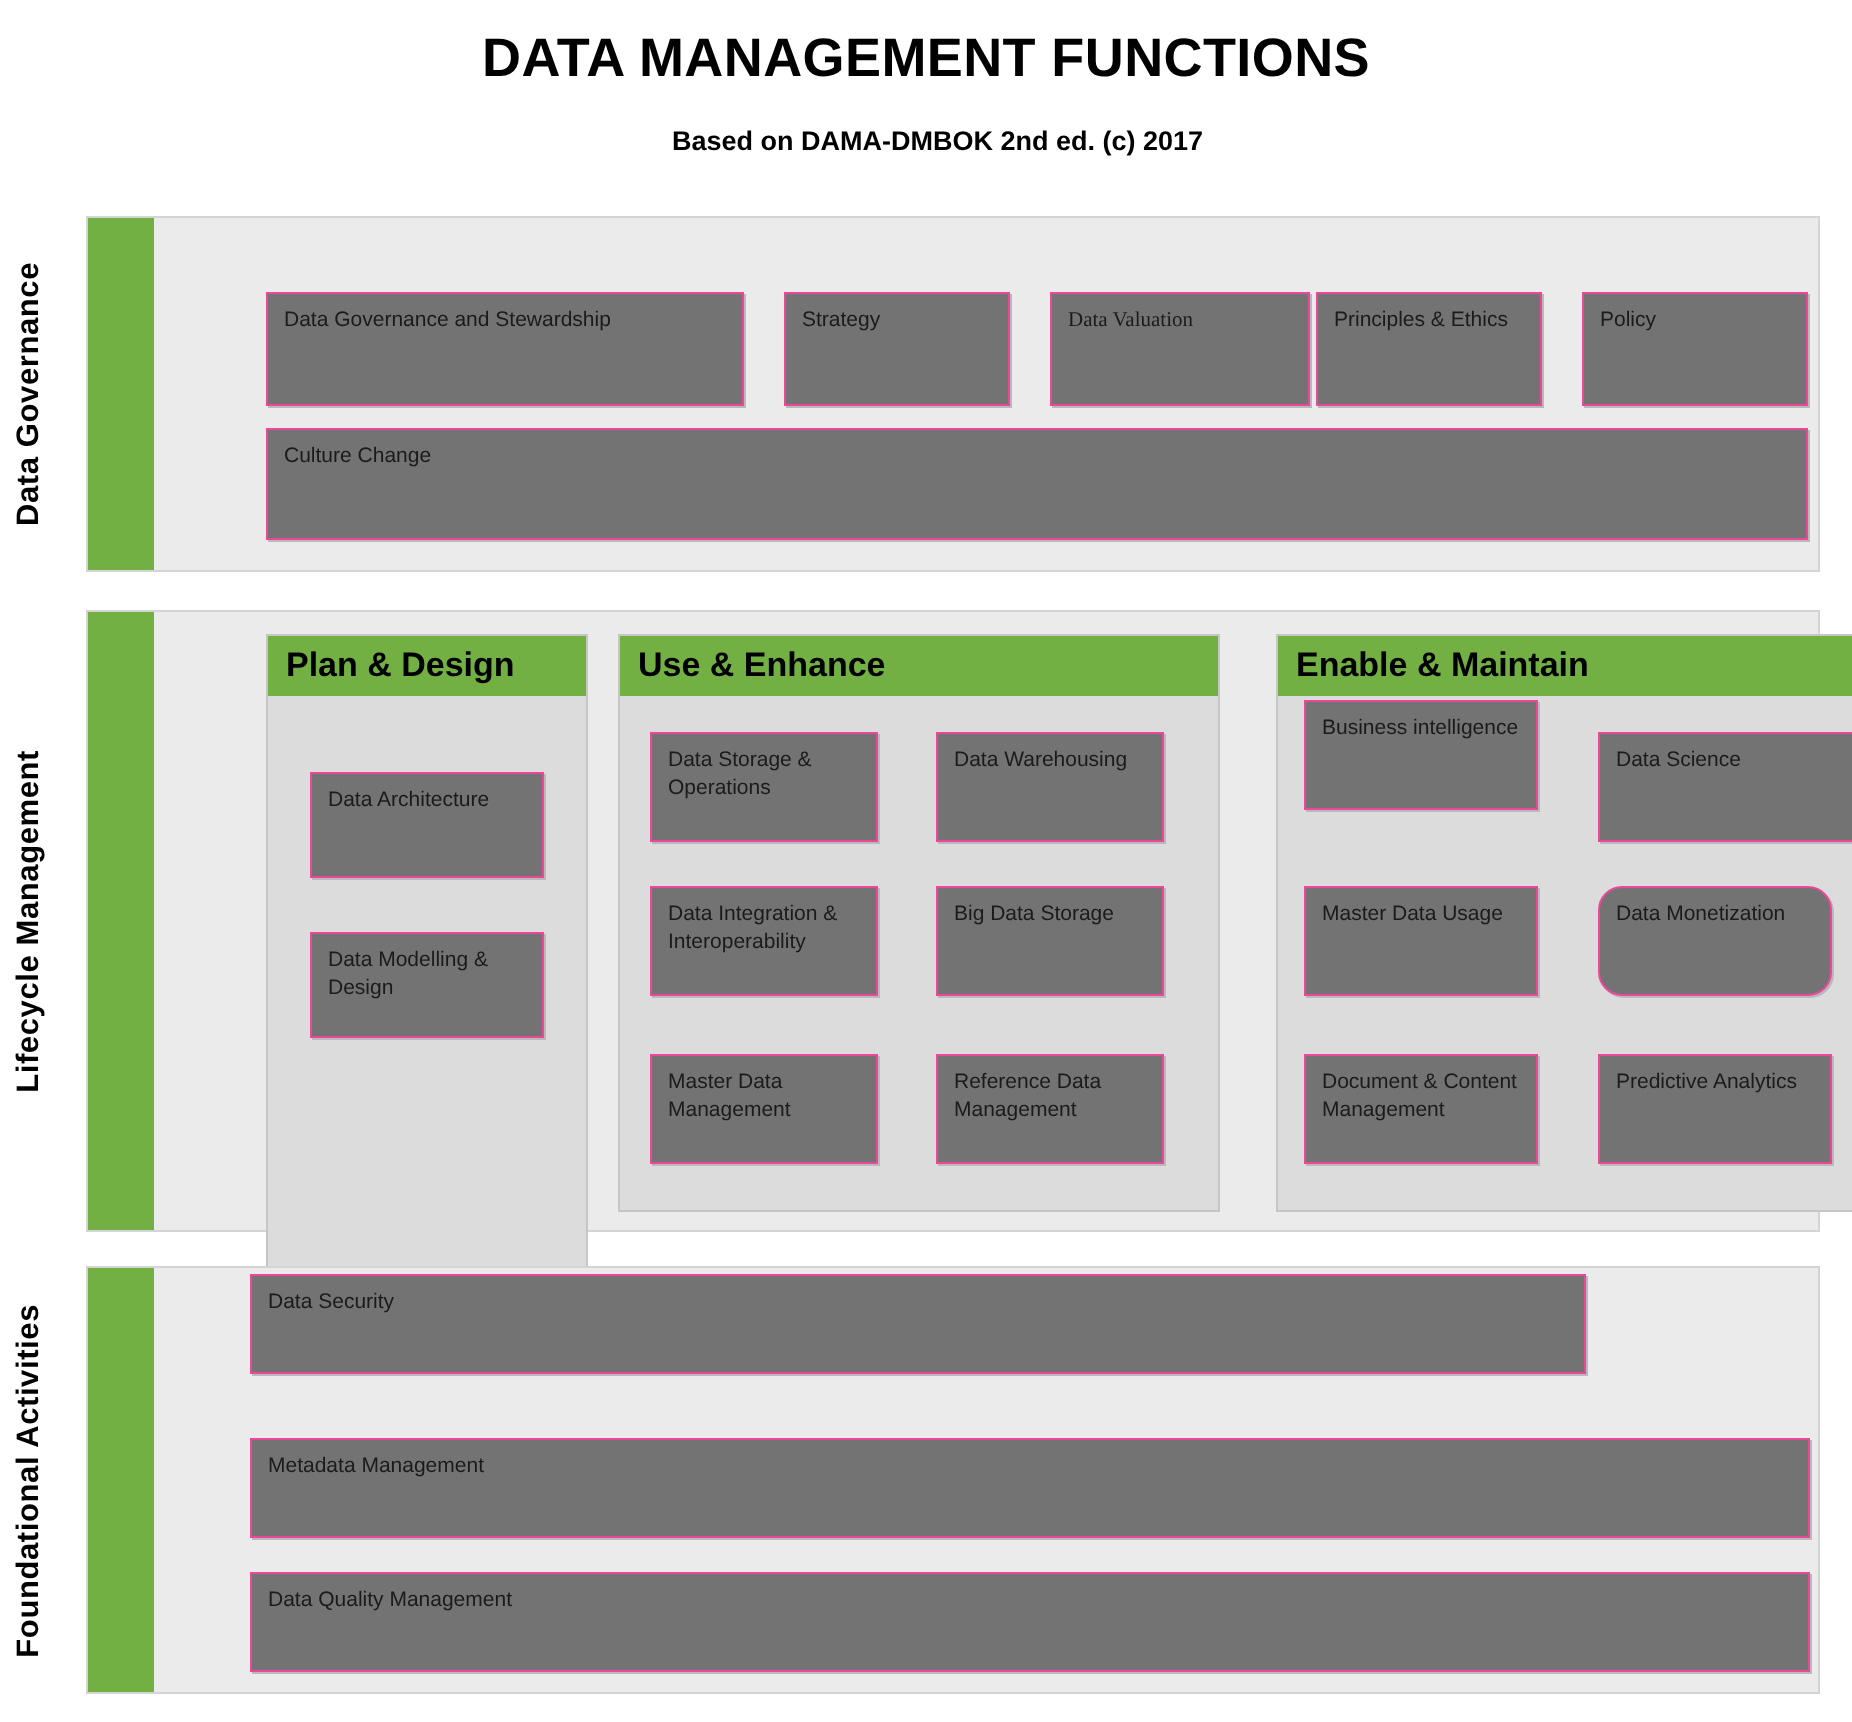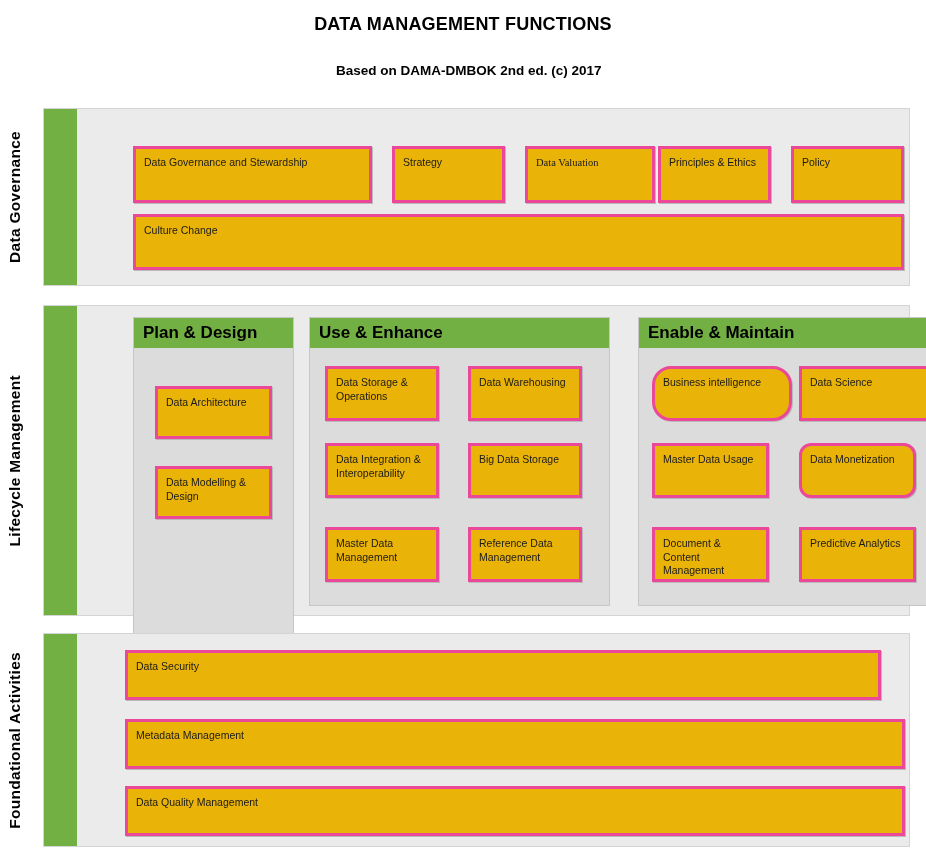--- a/index.html
+++ b/index.html
@@ -7,21 +7,21 @@
     width:926px;height:861px;
     background:#ffffff;
     font-family:"Liberation Sans","DejaVu Sans",sans-serif;
     overflow:hidden;
     position:relative;
   }
   
   .title{
     position:absolute;left:0;top:14px;width:926px;
     text-align:center;
-    font-size:18px;font-weight:bold;color:#000000;
+    font-size:27px;font-weight:bold;color:#000000;
     letter-spacing:.2px;
   }
   .subtitle{
     position:absolute;left:336px;top:62px;width:420px;
     font-size:13.5px;font-weight:bold;color:#000000;
     line-height:18px;
   }
 
   
   .row-label{
@@ -53,22 +53,22 @@
   }
   .band-body{
     position:absolute;
     left:33px;top:0;right:0;bottom:0;
   }
 
   
   .fbox{
     position:absolute;
     box-sizing:border-box;
-    background:#eab308;
-    border:3px solid #ec4899;
+    background:#737373;
+    border:1px solid #ec4899;
     box-shadow:1px 1px 0 #b9b9b9;
     color:#1b1b1b;
     font-size:10.5px;
     line-height:13.5px;
     padding:7px 8px 0 8px;
     overflow:hidden;
   }
 
   
   .col{
@@ -130,35 +130,35 @@
       <div class="fbox" style="left:15px;top:48px;width:114px;height:55px;">Data Storage &amp; Operations</div>
       <div class="fbox" style="left:158px;top:48px;width:114px;height:55px;">Data Warehousing</div>
       <div class="fbox" style="left:15px;top:125px;width:114px;height:55px;">Data Integration &amp; Interoperability</div>
       <div class="fbox" style="left:158px;top:125px;width:114px;height:55px;">Big Data Storage</div>
       <div class="fbox" style="left:15px;top:209px;width:114px;height:55px;">Master Data Management</div>
       <div class="fbox" style="left:158px;top:209px;width:114px;height:55px;">Reference Data Management</div>
     </div>
 
     <div class="col" style="left:561px;top:11px;width:293px;height:289px;">
       <div class="col-head">Enable &amp; Maintain</div>
-      <div class="fbox" style="left:13px;top:48px;width:140px;height:55px;border-radius:19px;">Business intelligence</div>
+      <div class="fbox" style="left:13px;top:32px;width:117px;height:55px;">Business intelligence</div>
       <div class="fbox" style="left:160px;top:48px;width:141px;height:55px;">Data Science</div>
       <div class="fbox" style="left:13px;top:125px;width:117px;height:55px;">Master Data Usage</div>
       <div class="fbox" style="left:160px;top:125px;width:117px;height:55px;border-radius:12px;">Data Monetization</div>
       <div class="fbox" style="left:13px;top:209px;width:117px;height:55px;">Document &amp; Content Management</div>
       <div class="fbox" style="left:160px;top:209px;width:117px;height:55px;">Predictive Analytics</div>
     </div>
 
   </div>
 </div>
 
 <div class="row-label" style="top:633px;height:214px;">
   <span>Foundational Activities</span>
 </div>
 
 <div class="band" style="left:43px;top:633px;width:867px;height:214px;">
   <div class="band-accent"></div>
   <div class="band-body">
-    <div class="fbox" style="left:48px;top:16px;width:756px;height:50px;">Data Security</div>
+    <div class="fbox" style="left:48px;top:3px;width:668px;height:50px;">Data Security</div>
     <div class="fbox" style="left:48px;top:85px;width:780px;height:50px;">Metadata Management</div>
     <div class="fbox" style="left:48px;top:152px;width:780px;height:50px;">Data Quality Management</div>
   </div>
 </div>
 
 </body></html>

